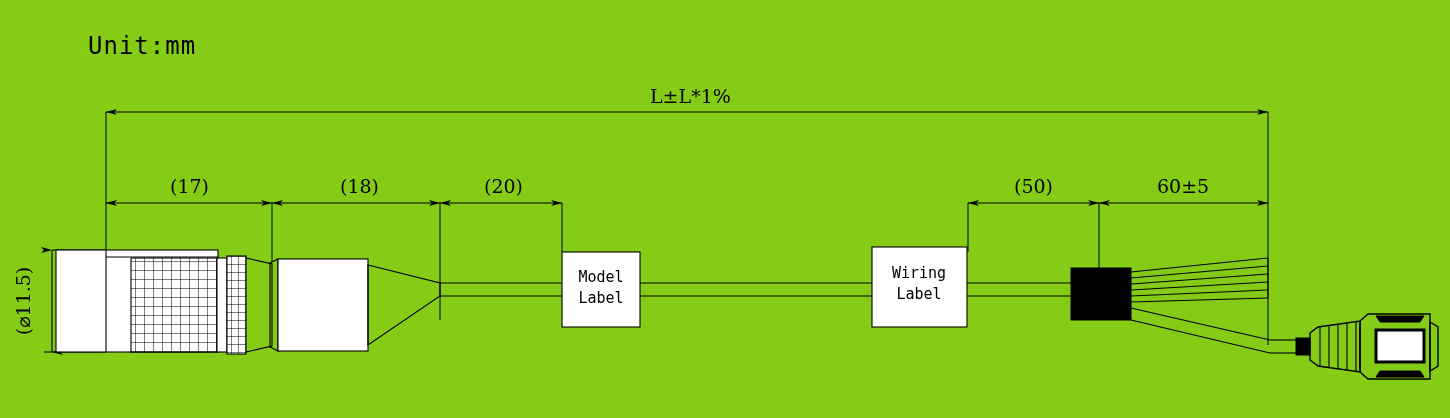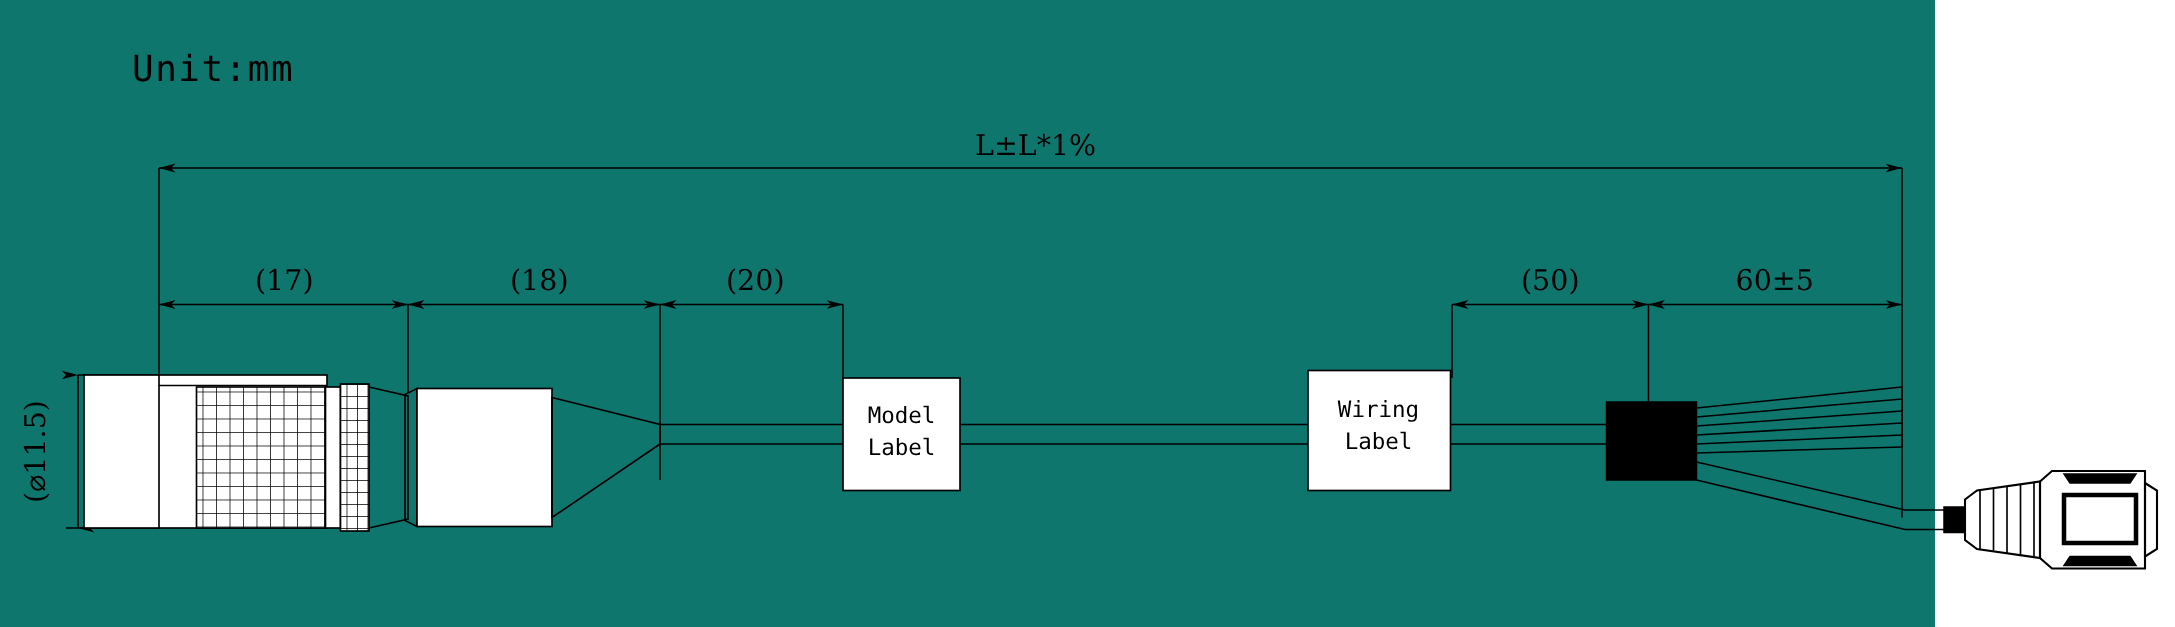--- a/index.html
+++ b/index.html
@@ -1,21 +1,21 @@
 <!DOCTYPE html>
 <html><head>
 <meta charset="utf-8">
 <style>
   html,body{margin:0;padding:0;background:#ffffff;}
   body{
     width:1450px;height:418px;overflow:hidden;
     font-family:"DejaVu Sans Mono", monospace;
     color:#000;
   }
-  #stage{position:relative;width:1290px;height:418px;background:#0f766e;}
+  #stage{position:relative;width:1450px;height:418px;background:#84cc16;}
   svg{display:block;}
   .dimtxt{
     font-family:"DejaVu Serif", serif;
     font-size:19px;
     fill:#000;
   }
   .unittxt{
     font-family:"DejaVu Sans Mono", monospace;
     font-size:24px;
     fill:#000;

